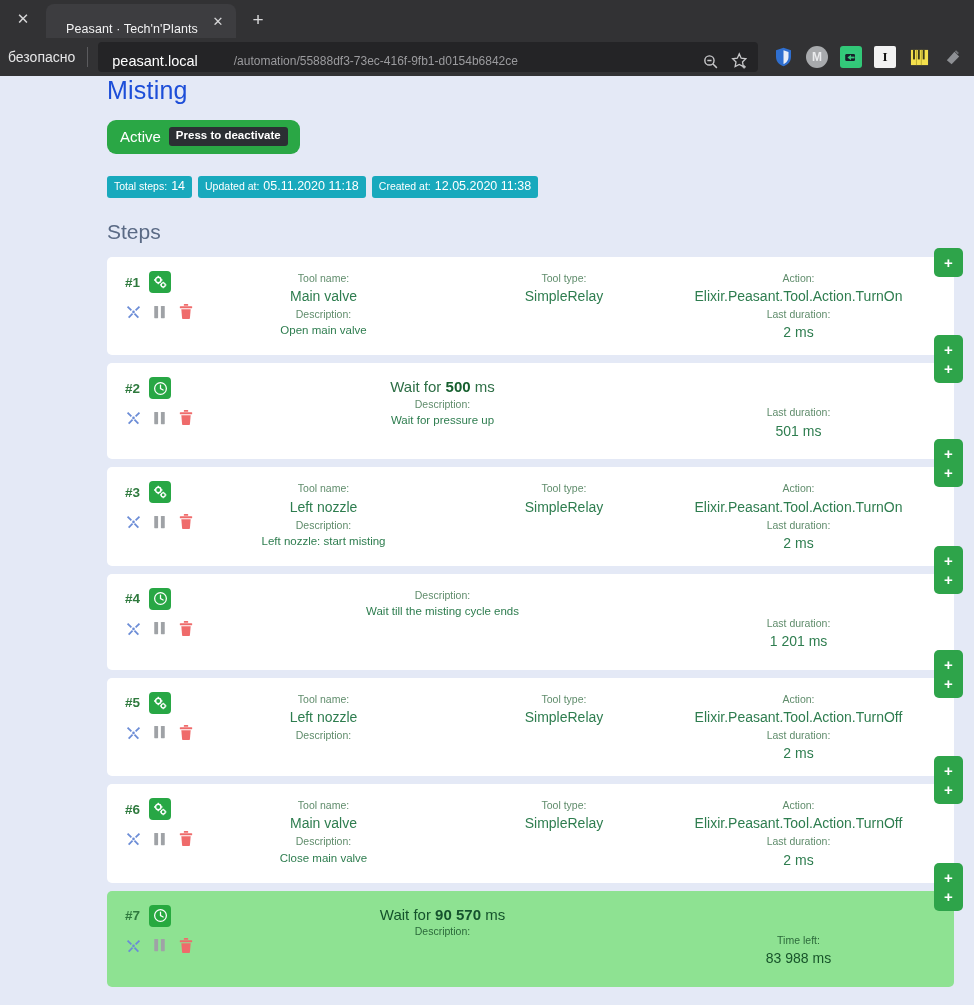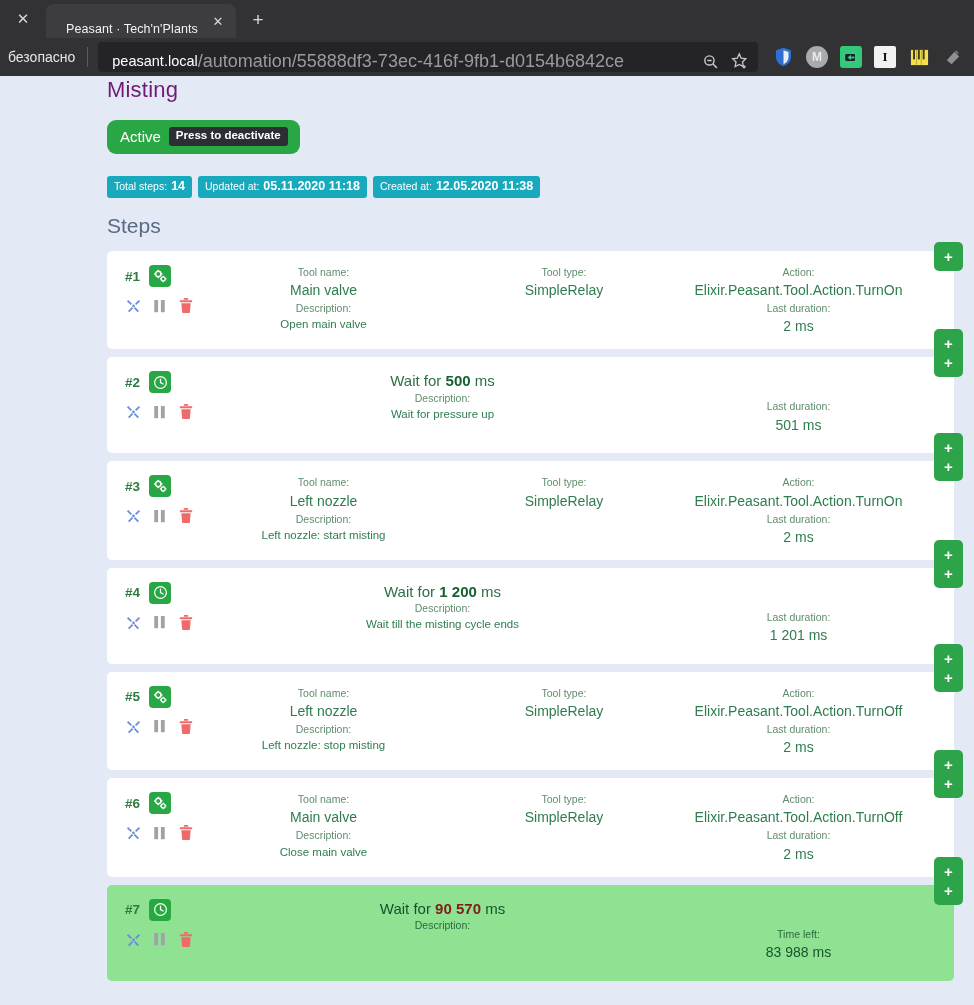--- a/index.html
+++ b/index.html
@@ -50,24 +50,24 @@
     background: #323234; padding: 0 6px;
   }
   .secure-label {
     color: #e6e6e7; font-size: 14px; padding: 0 10px 0 2px;
     white-space: nowrap;
   }
   .vsep { width: 1px; height: 20px; background: #5b5b5e; margin: 0 2px; }
   .urlfield {
     flex: 1; height: 30px; background: #242426; border-radius: 4px;
     display: flex; align-items: center; padding: 8px 8px 0 14px;
-    margin-left: 8px; overflow: hidden;
+    margin-left: 8px; overflow: hidden; gap: 36px;
   }
   .url-strong { color: #ffffff; font-size: 14.5px; white-space: nowrap; }
-  .url-dim { color: #9b9b9e; font-size: 18px; white-space: nowrap; text-align: center; }
+  .url-dim { color: #9b9b9e; font-size: 12px; white-space: nowrap; text-align: center; }
   .url-actions { display: flex; align-items: center; margin-left: auto; gap: 10px; padding-left:10px;}
   .url-ico { width: 20px; height: 20px; display:flex; align-items:center; justify-content:center; }
   .ext-row { display: flex; align-items: center; gap: 12px; padding: 0 4px 0 14px; }
   .ext { width: 22px; height: 22px; display:flex; align-items:center; justify-content:center;
          border-radius: 3px; font-size: 11px; font-weight: bold; }
   .ext-shield { }
   .ext-m { background:#a8aaad; color:#e9eaec; border-radius:50%; font-size:12px; }
   .ext-green { background:#32c878; color:#fff; border-radius:3px; }
   .ext-i { background:#f2f2f2; color:#111; border-radius:2px; font-family:"Liberation Serif",serif; font-size:13px;}
   .ext-piano { }
@@ -77,21 +77,21 @@
   .page {
     background: #e4e9f6;
     height: 929px;
     padding: 0 0 0 0;
     position: relative;
     overflow: hidden;
   }
   .page-inner { padding: 0 20px 0 107px; }
 
   .auto-title {
-    font-size: 22px; color: #701a75; font-weight: 400;
+    font-size: 25px; color: #1d4ed8; font-weight: 400;
     line-height: 20px; margin-top: 4px; letter-spacing: .2px;
   }
 
   .status-wrap { margin-top: 20px; }
   .status-btn {
     display: inline-flex; align-items: center; gap: 8px;
     background: #2aa745; color: #ffffff;
     border: none; border-radius: 9px;
     padding: 7px 12px 8px 13px;
     font-size: 15px; font-family: "Liberation Sans", sans-serif;
@@ -105,24 +105,24 @@
   }
 
   .badges { margin-top: 22px; display: flex; gap: 6px; }
   .badge {
     background: #18a9bd; color: #ffffff;
     border-radius: 3px; padding: 3px 7px 4px;
     font-size: 10.5px; line-height: 1.25;
     display: inline-flex; align-items: baseline; gap: 4px;
     white-space: nowrap;
   }
-  .badge .bval { font-size: 12.5px; font-weight: bold; }
+  .badge .bval { font-size: 12.5px; font-weight: normal; }
 
   .steps-title {
-    margin-top: 16px; font-size: 21px; color: #5a6a85; font-weight: 400;
+    margin-top: 22px; font-size: 21px; color: #5a6a85; font-weight: 400;
   }
 
   .steps-list { margin-top: 13px; }
 
   .step-card {
     position: relative;
     background: #ffffff;
     border-radius: 5px;
     margin-bottom: 8px;
     min-height: 96px;
@@ -152,21 +152,21 @@
 
   .fld-label { font-size: 10.5px; color: #5f8c6b; line-height: 1.35; }
   .active-step .fld-label { color: #2c6a3b; }
   .fld-value { font-size: 14px; color: #2e7d4f; line-height: 1.5; margin-top: 1px; }
   .active-step .fld-value { color: #17542a; }
   .fld-value.small { font-size: 11.5px; }
 
   .wait-line { font-size: 15px; color: #2e6f46; line-height: 1.3; }
   .wait-line b { color: #17602f; font-weight: bold; }
   .active-step .wait-line { color: #14532b; }
-  .active-step .wait-line b { color: #7f1d1d; }
+  .active-step .wait-line b { color: #14532d; }
 
   .desc-blk { }
 
   .plus-btn {
     position: absolute; right: -9px;
     width: 29px; height: 29px; border-radius: 5px;
     background: #2ea44a; color: #fff; border: none;
     font-size: 15px; line-height: 1; cursor: pointer;
     display: flex; align-items: center; justify-content: center;
     font-weight: bold;
@@ -506,21 +506,20 @@
                 <span class="act-ico">
                   <svg width="14" height="15" viewBox="0 0 16 18" fill="#ef6b6b">
                     <rect x="5.4" y="0" width="5.2" height="2.2" rx="0.6"></rect>
                     <rect x="0.6" y="2.6" width="14.8" height="2.6" rx="0.7"></rect>
                     <path d="M2.4 6.2 H13.6 L12.7 17.2 Q12.6 18 11.8 18 H4.2 Q3.4 18 3.3 17.2 Z"></path>
                   </svg>
                 </span>
               </div>
             </div>
             <div class="col col-wait-main">
-              <div class="wait-line">Wait for <b>1 200</b> ms</div>
               <div class="desc-blk">
                 <div class="fld-label">Description:</div>
                 <div class="fld-value small">Wait till the misting cycle ends</div>
               </div>
             </div>
             <div class="col col-act">
               <div style="margin-top:28px">
                 <div class="fld-label">Last duration:</div>
                 <div class="fld-value">1 201 ms</div>
               </div>
@@ -574,21 +573,20 @@
                     <path d="M2.4 6.2 H13.6 L12.7 17.2 Q12.6 18 11.8 18 H4.2 Q3.4 18 3.3 17.2 Z"></path>
                   </svg>
                 </span>
               </div>
             </div>
             <div class="col col-tool">
               <div class="fld-label">Tool name:</div>
               <div class="fld-value">Left nozzle</div>
               <div class="desc-blk">
                 <div class="fld-label">Description:</div>
-                <div class="fld-value small">Left nozzle: stop misting</div>
               </div>
             </div>
             <div class="col col-type">
               <div class="fld-label">Tool type:</div>
               <div class="fld-value">SimpleRelay</div>
             </div>
             <div class="col col-act">
               <div class="fld-label">Action:</div>
               <div class="fld-value">Elixir.Peasant.Tool.Action.TurnOff</div>
               <div class="desc-blk">

